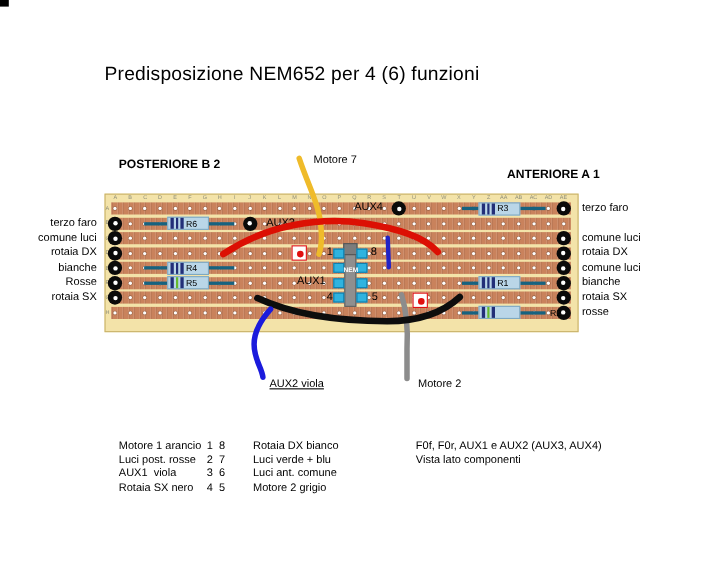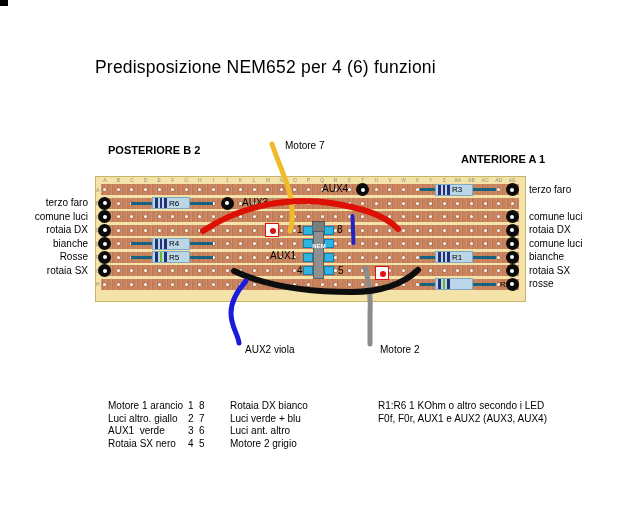--- a/index.html
+++ b/index.html
@@ -8,21 +8,21 @@
     font-family:"Liberation Sans",sans-serif;color:#000;
   }
   .abs{position:absolute;}
   #corner-mark{left:0;top:0;width:8px;height:6px;background:#000;}
   #page-title{left:95px;top:57px;font-size:17.5px;letter-spacing:0.2px;white-space:nowrap;}
   .section-header{font-size:11px;font-weight:700;white-space:nowrap;}
   #header-left{left:108px;top:144px;}
   #header-right{left:461px;top:153px;}
   .wire-label{font-size:10px;white-space:nowrap;}
   #wire-label-motore1{left:285px;top:140px;}
-  #wire-label-aux2{left:245px;top:344px;}
+  #wire-label-aux2{left:245px;top:344px;text-decoration:underline;}
   #wire-label-motore2{left:380px;top:344px;}
   #board-frame{left:95px;top:176px;width:431px;height:126px;background:#F3E3A9;border:1px solid #C9B26A;box-sizing:border-box;}
   #legend-block{left:108px;top:400px;font-size:10px;line-height:12.6px;}
   .legend-row{display:flex;white-space:pre;}
   .lg-c1{width:80px;}
   .lg-c2{width:11px;}
   .lg-c3{width:31px;}
   #notes-block{left:378px;top:400px;font-size:10px;line-height:12.6px;white-space:nowrap;}
 </style>
 </head>
@@ -40,33 +40,33 @@
   <div class="abs wire-label" id="wire-label-aux2">AUX2 viola</div>
   <div class="abs wire-label" id="wire-label-motore2">Motore 2</div>
 
   <div class="abs" id="board-frame"></div>
 
   <div class="abs" id="legend-block">
     <div class="legend-row">
       <span class="lg-c1">Motore 1 arancio</span><span class="lg-c2">1</span><span class="lg-c3">8</span><span>Rotaia DX bianco</span>
     </div>
     <div class="legend-row">
-      <span class="lg-c1">Luci altro. giallo</span><span class="lg-c2">2</span><span class="lg-c3">7</span><span>Luci verde + blu</span>
+      <span class="lg-c1">Luci post. rosse</span><span class="lg-c2">2</span><span class="lg-c3">7</span><span>Luci verde + blu</span>
     </div>
     <div class="legend-row">
-      <span class="lg-c1">AUX1  verde</span><span class="lg-c2">3</span><span class="lg-c3">6</span><span>Luci ant. altro</span>
+      <span class="lg-c1">AUX1  viola</span><span class="lg-c2">3</span><span class="lg-c3">6</span><span>Luci ant. comune</span>
     </div>
     <div class="legend-row">
       <span class="lg-c1">Rotaia SX nero</span><span class="lg-c2">4</span><span class="lg-c3">5</span><span>Motore 2 grigio</span>
     </div>
   </div>
 
   <div class="abs" id="notes-block">
-    <div>R1:R6 1 KOhm o altro secondo i LED</div>
     <div>F0f, F0r, AUX1 e AUX2 (AUX3, AUX4)</div>
+    <div>Vista lato componenti</div>
   </div>
 <div style="position: absolute; left: 101px; top: 184px; width: 418px; height: 11px; background: repeating-linear-gradient(90deg, rgba(255, 255, 255, 0.1) 0px, rgba(255, 255, 255, 0.1) 1px, rgba(0, 0, 0, 0.07) 1px, rgba(0, 0, 0, 0.07) 2px, transparent 2px, transparent 5px) rgb(201, 130, 92);"></div>
     <div style="position: absolute; left: 101px; top: 197.5px; width: 418px; height: 11px; background: repeating-linear-gradient(90deg, rgba(255, 255, 255, 0.1) 0px, rgba(255, 255, 255, 0.1) 1px, rgba(0, 0, 0, 0.07) 1px, rgba(0, 0, 0, 0.07) 2px, transparent 2px, transparent 5px) rgb(201, 130, 92);"></div>
     <div style="position: absolute; left: 101px; top: 211px; width: 418px; height: 11px; background: repeating-linear-gradient(90deg, rgba(255, 255, 255, 0.1) 0px, rgba(255, 255, 255, 0.1) 1px, rgba(0, 0, 0, 0.07) 1px, rgba(0, 0, 0, 0.07) 2px, transparent 2px, transparent 5px) rgb(201, 130, 92);"></div>
     <div style="position: absolute; left: 101px; top: 224.5px; width: 418px; height: 11px; background: repeating-linear-gradient(90deg, rgba(255, 255, 255, 0.1) 0px, rgba(255, 255, 255, 0.1) 1px, rgba(0, 0, 0, 0.07) 1px, rgba(0, 0, 0, 0.07) 2px, transparent 2px, transparent 5px) rgb(201, 130, 92);"></div>
     <div style="position: absolute; left: 101px; top: 238px; width: 418px; height: 11px; background: repeating-linear-gradient(90deg, rgba(255, 255, 255, 0.1) 0px, rgba(255, 255, 255, 0.1) 1px, rgba(0, 0, 0, 0.07) 1px, rgba(0, 0, 0, 0.07) 2px, transparent 2px, transparent 5px) rgb(201, 130, 92);"></div>
     <div style="position: absolute; left: 101px; top: 251.5px; width: 418px; height: 11px; background: repeating-linear-gradient(90deg, rgba(255, 255, 255, 0.1) 0px, rgba(255, 255, 255, 0.1) 1px, rgba(0, 0, 0, 0.07) 1px, rgba(0, 0, 0, 0.07) 2px, transparent 2px, transparent 5px) rgb(201, 130, 92);"></div>
     <div style="position: absolute; left: 101px; top: 265px; width: 418px; height: 11px; background: repeating-linear-gradient(90deg, rgba(255, 255, 255, 0.1) 0px, rgba(255, 255, 255, 0.1) 1px, rgba(0, 0, 0, 0.07) 1px, rgba(0, 0, 0, 0.07) 2px, transparent 2px, transparent 5px) rgb(201, 130, 92);"></div>
     <div style="position: absolute; left: 101px; top: 278.5px; width: 418px; height: 11px; background: repeating-linear-gradient(90deg, rgba(255, 255, 255, 0.1) 0px, rgba(255, 255, 255, 0.1) 1px, rgba(0, 0, 0, 0.07) 1px, rgba(0, 0, 0, 0.07) 2px, transparent 2px, transparent 5px) rgb(201, 130, 92);"></div>
     <div style="position: absolute; left: 99.8px; top: 177px; width: 10px; text-align: center; font-size: 5px; line-height: 6px; color: rgb(143, 143, 122);">A</div>

